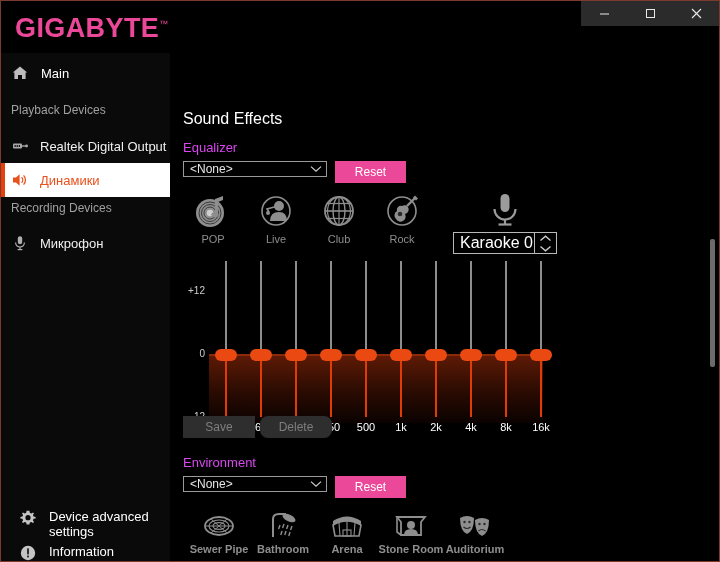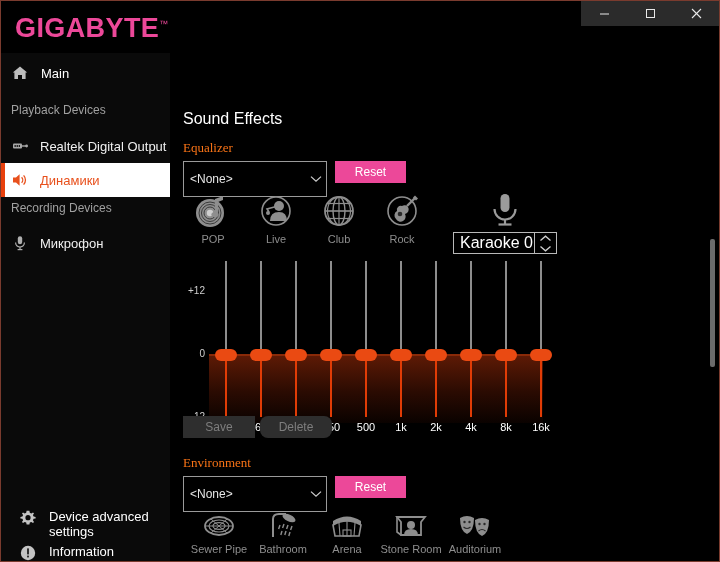--- a/index.html
+++ b/index.html
@@ -112,28 +112,28 @@
     position: absolute; left: 169px; top: 26px;
     width: 549px; height: 535px;
     background: #000;
   }
   .h-sound-effects {
     position: absolute; left: 13px; top: 83px;
     color: #ffffff; font-size: 16px;
   }
   .sec-label {
     position: absolute; left: 13px;
-    color: #f97316; font-size: 13px; font-family: Liberation Serif, serif;
+    color: #d946ef; font-size: 13px;
   }
   .lbl-equalizer { top: 113px; }
   .lbl-environment { top: 428px; }
 
   .combo {
     position: absolute; left: 13px;
-    width: 144px; height: 36px;
+    width: 144px; height: 16px;
     background: #000;
     border: 1px solid #9a9a9a;
     color: #e6e6e6;
     font-size: 12px;
     display: flex; align-items: center;
     padding: 0 4px 0 6px;
     cursor: default;
   }
   .combo .val { flex: 1 1 auto; }
   .combo .chev { color: #cfcfcf; font-size: 10px; }
@@ -270,20 +270,21 @@
   
   .env-row {
     position: absolute; left: 12px; top: 484px;
     width: 340px; height: 50px;
   }
   .env-item {
     position: absolute; top: 0;
     width: 74px;
     display: flex; flex-direction: column; align-items: center;
     cursor: default;
+    font-weight: bold;
   }
   .env-item .eico { width: 34px; height: 30px; }
   .env-item .elbl {
     margin-top: 2px;
     color: #8e8e8e; font-size: 11px;
     white-space: nowrap;
   }
 
   
   .scrollbar {

